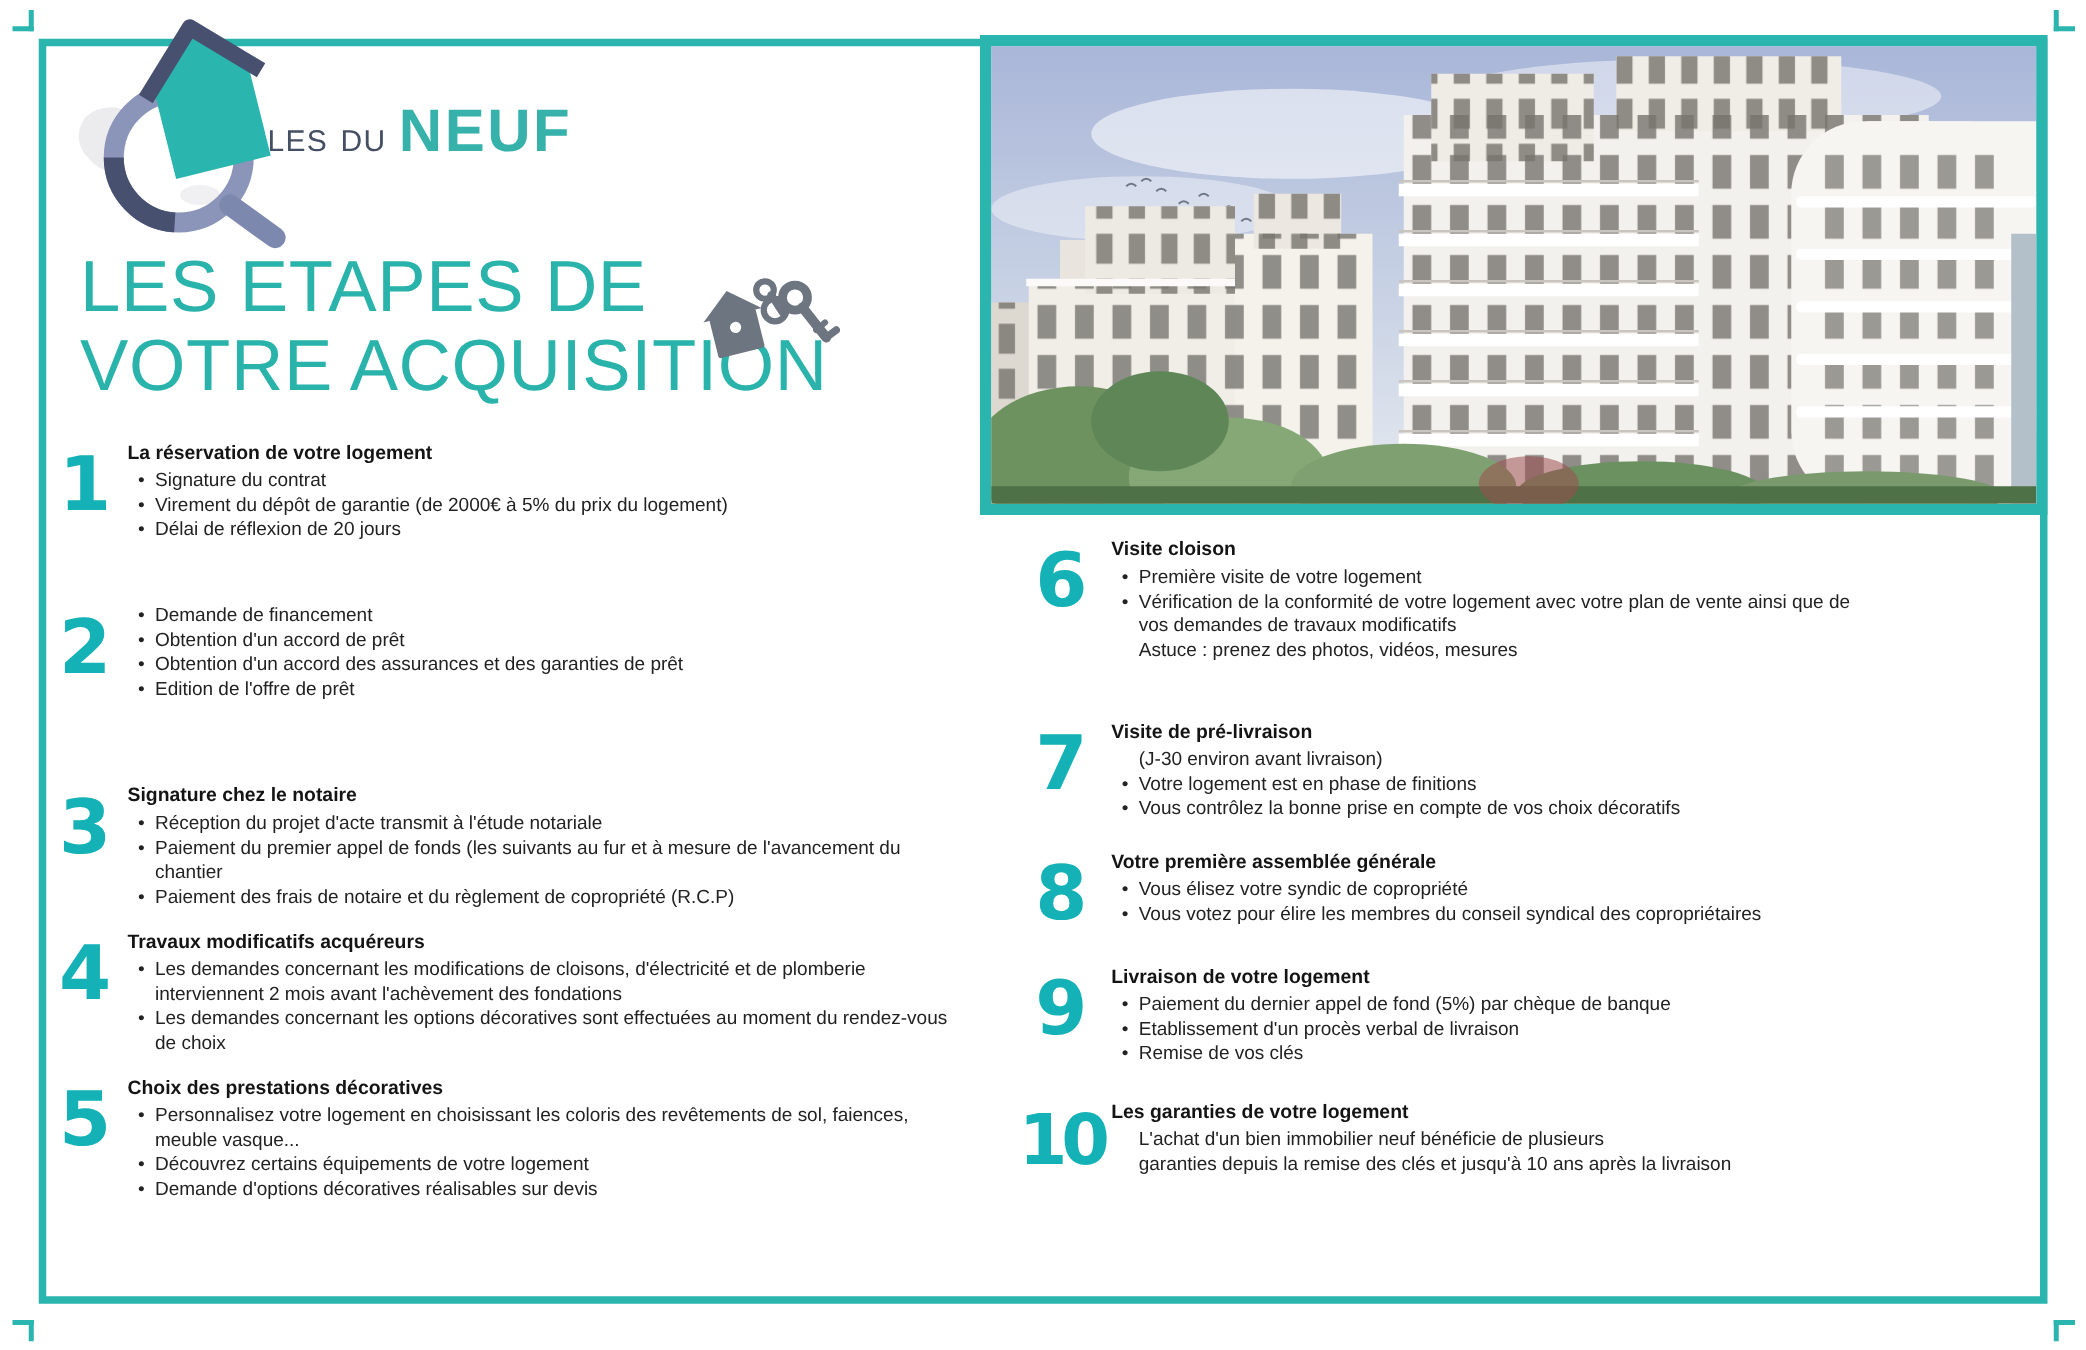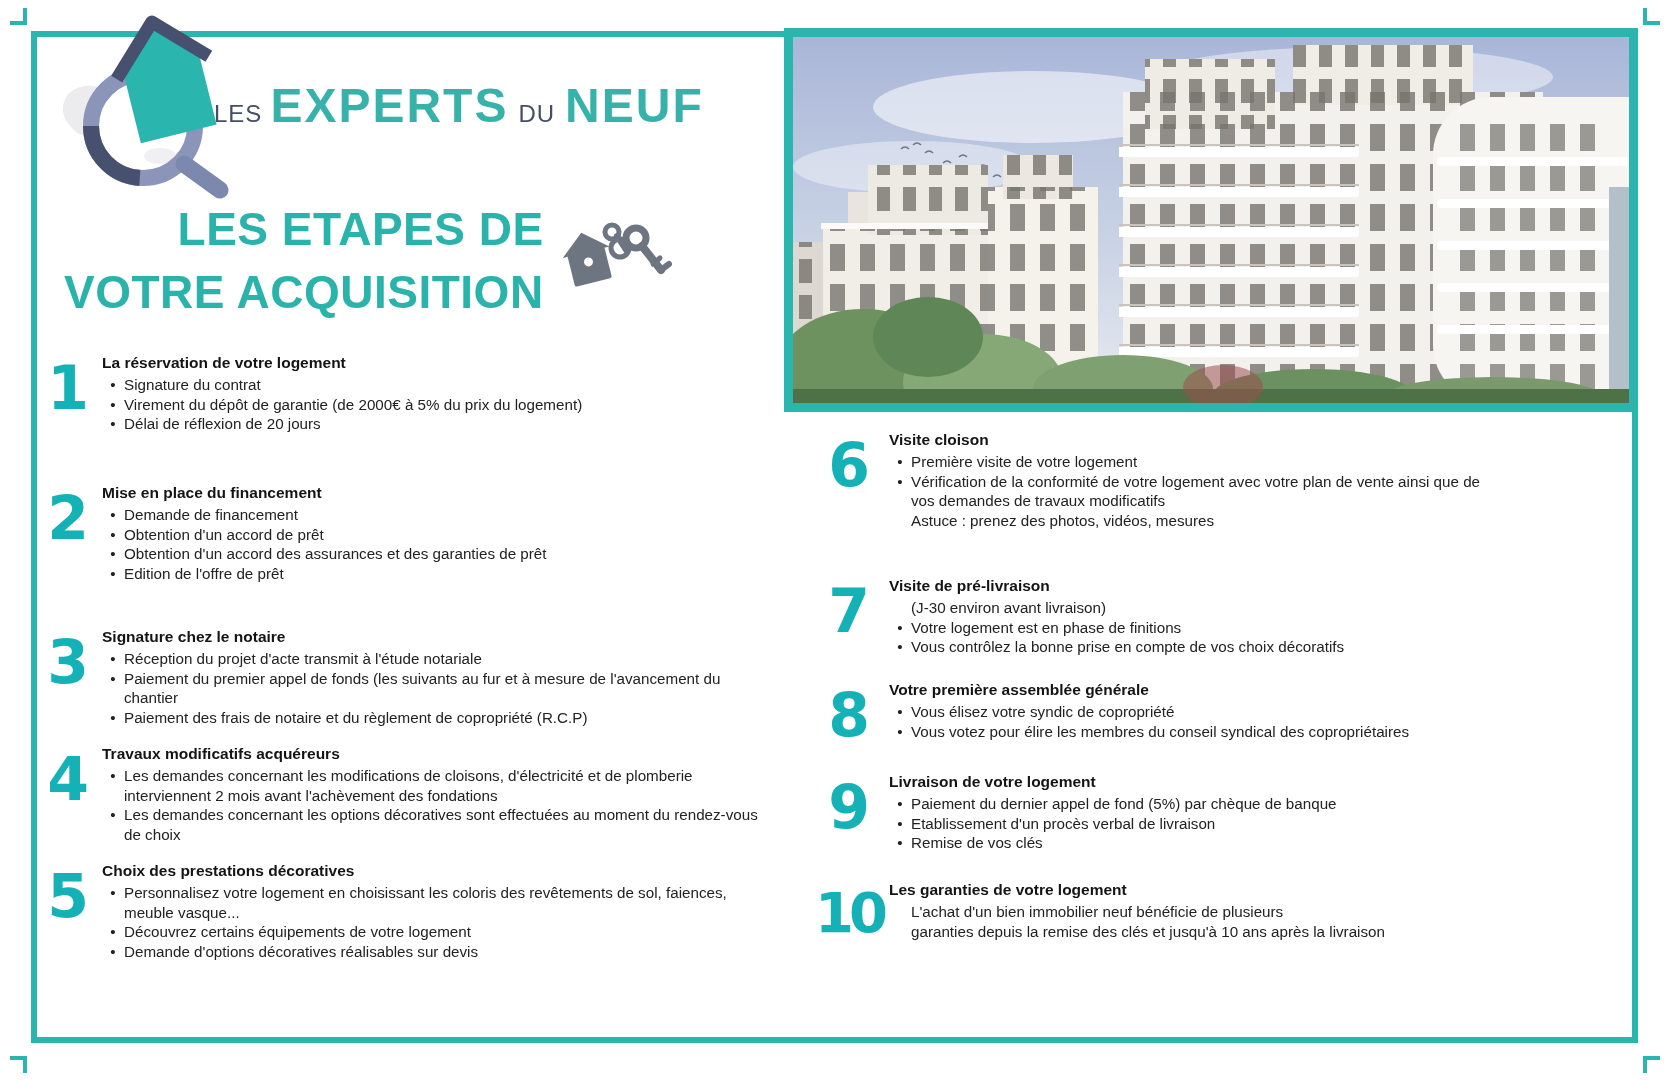--- a/index.html
+++ b/index.html
@@ -19,21 +19,21 @@
 
   
   .logo-icon{position:absolute;left:48px;top:4px;width:205px;height:195px;}
   .logo-text{position:absolute;left:214px;top:78px;display:flex;align-items:baseline;white-space:nowrap;}
   .logo-text .w-small{font-size:24px;font-weight:400;color:#454f63;letter-spacing:1px;}
   .logo-text .w-big{font-size:48px;font-weight:700;color:var(--teal-logo);letter-spacing:2px;}
   .logo-text .g8{margin-left:8px;} .logo-text .g10{margin-left:10px;}
 
   
   .main-title{position:absolute;left:64px;top:198px;color:var(--teal-title);
-              font-weight:700;font-size:46px;line-height:63px;letter-spacing:0.5px;text-align:right;}
+              font-weight:400;font-size:58px;line-height:63px;letter-spacing:0.5px;}
 
   .keys-icon{position:absolute;left:560px;top:220px;width:112px;height:82px;}
 
   
   .photo{position:absolute;left:784px;top:28px;width:854px;height:384px;
          border:9px solid var(--teal);box-sizing:border-box;background:#cfd8e6;}
   .photo svg{display:block;width:100%;height:100%;}
 
   
   .step{position:absolute;display:flex;align-items:flex-start;}
@@ -77,21 +77,20 @@
       <line x1="136" y1="160" x2="172" y2="186" stroke="#7d88ae" stroke-width="17" stroke-linecap="round"></line>
       <g transform="rotate(-14 115 75)">
         <path d="M78 58 L118 20 L156 58 L156 132 L78 132 Z" fill="#2ab5ae"></path>
         <path d="M70 64 L118 17 L165 64" fill="none" stroke="#47516f" stroke-width="13" stroke-linejoin="round"></path>
       </g>
     </svg>
   </div>
 
   <div class="logo-text">
     <span class="w-small">LES</span>
-    <span class="w-big g8">EXPERTS</span>
     <span class="w-small g10">DU</span>
     <span class="w-big g10">NEUF</span>
   </div>
 
   <div class="main-title">
     <div>LES ETAPES DE</div>
     <div>VOTRE ACQUISITION</div>
   </div>
 
   <div class="keys-icon">
@@ -221,21 +220,20 @@
           </div>
           <div class="step-item bullet">
             <span class="marker">•</span>
             <span class="txt">Délai de réflexion de 20 jours</span>
           </div>
         </div>
       </div>
       <div class="step step-2">
         <div class="step-num">2</div>
         <div class="step-content">
-          <div class="step-title">Mise en place du financement</div>
           <div class="step-item bullet">
             <span class="marker">•</span>
             <span class="txt">Demande de financement</span>
           </div>
           <div class="step-item bullet">
             <span class="marker">•</span>
             <span class="txt">Obtention d'un accord de prêt</span>
           </div>
           <div class="step-item bullet">
             <span class="marker">•</span>

